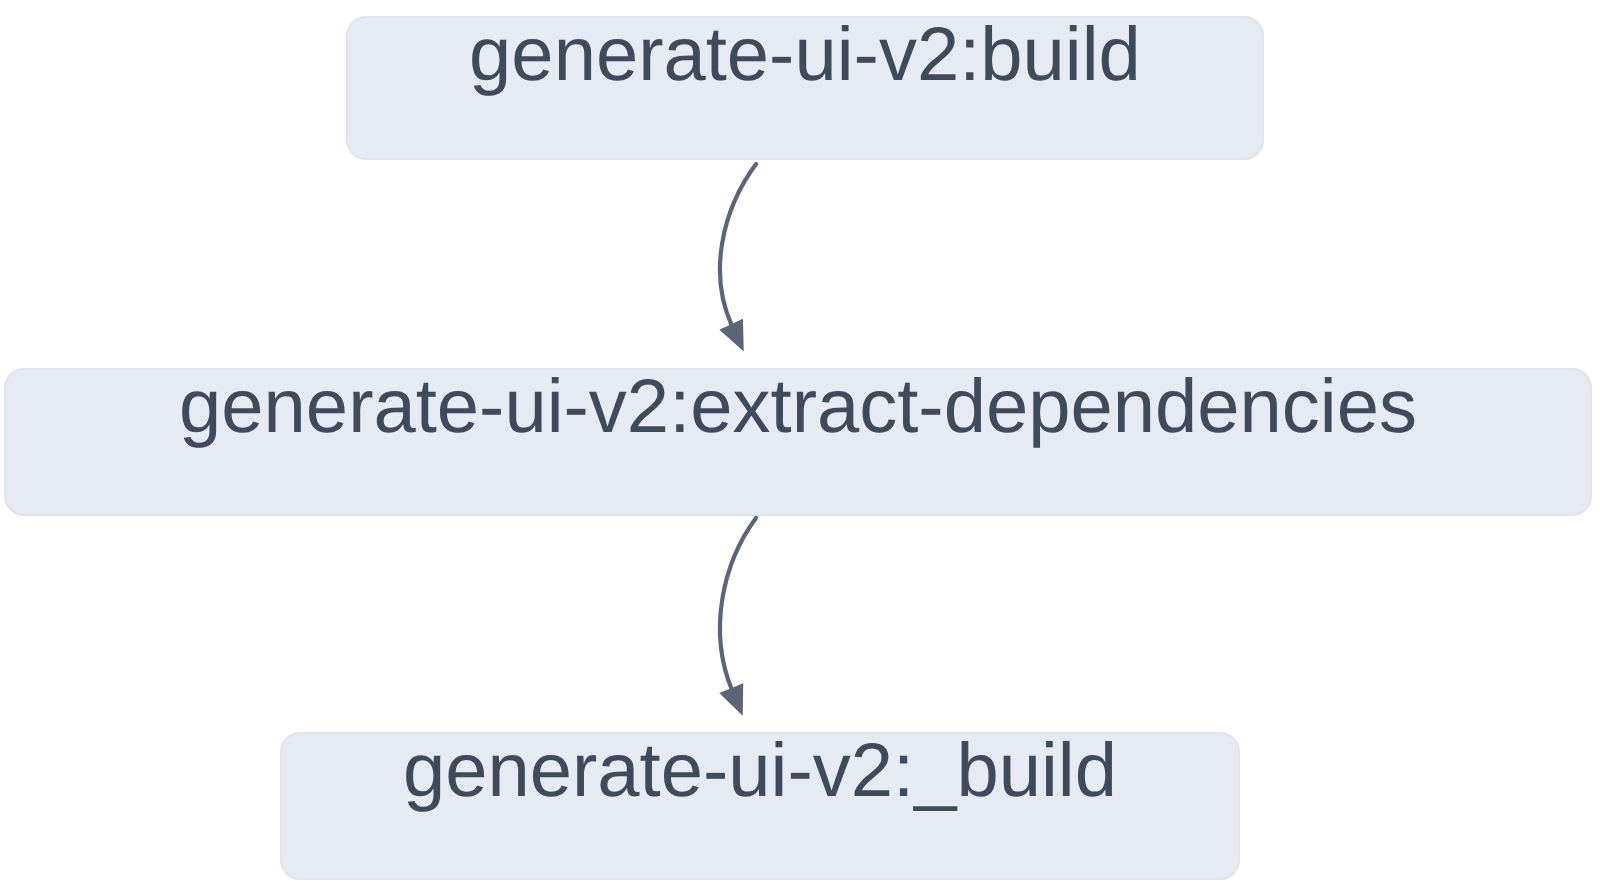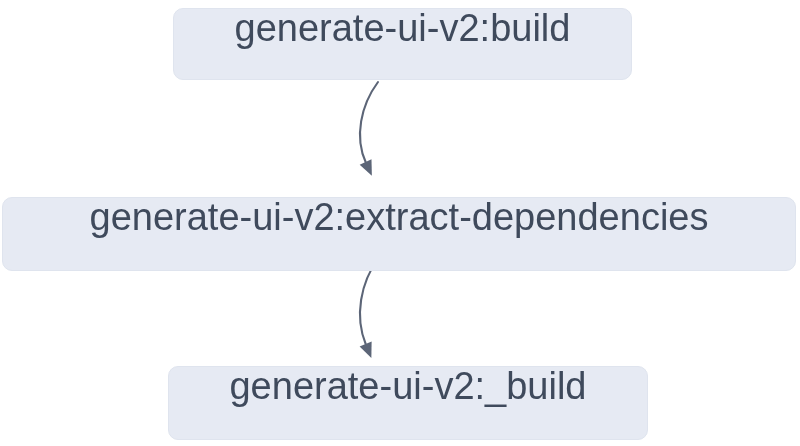--- a/index.html
+++ b/index.html
@@ -40,22 +40,22 @@
     background: var(--node-fill);
     border: 1px solid var(--node-border);
     border-radius: 10px;
     color: var(--node-text);
     font-size: 38px;
     line-height: 1;
     white-space: nowrap;
     cursor: pointer;
   }
   .node-build   { left: 173px; top: 8px;   width: 459px; height: 72px; }
-  .node-extract { left: 2px;   top: 197px; width: 794px; height: 74px; }
-  .node-_build  { left: 168px; top: 366px; width: 480px; height: 74px; }
+  .node-extract { left: 2px;   top: 184px; width: 794px; height: 74px; }
+  .node-_build  { left: 140px; top: 366px; width: 480px; height: 74px; }
 </style>
 </head>
 <body>
 
 <div class="canvas">
 
   <svg class="edges-layer" viewBox="0 0 800 446" xmlns="http://www.w3.org/2000/svg">
     <defs>
       <marker id="arrowhead" markerUnits="userSpaceOnUse" markerWidth="18" markerHeight="16" viewBox="0 0 18 16" refX="2" refY="8" orient="auto">
         <path class="arrowhead-shape" d="M1,1.5 L16,8 L1,14.5 Z"></path>

